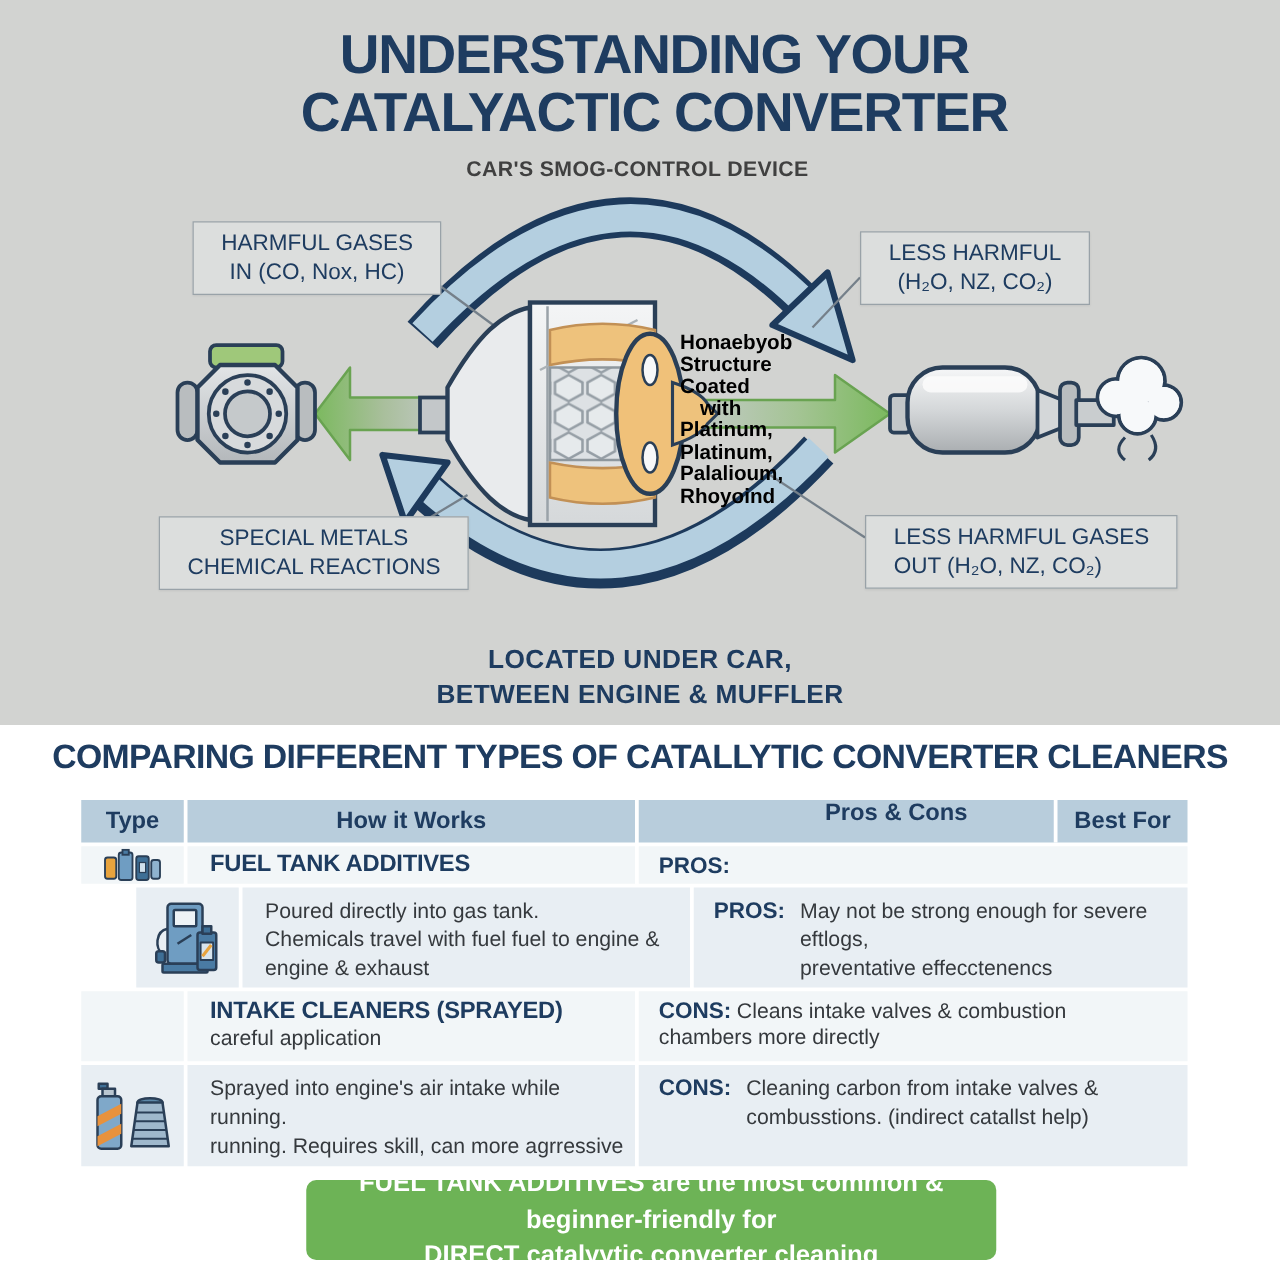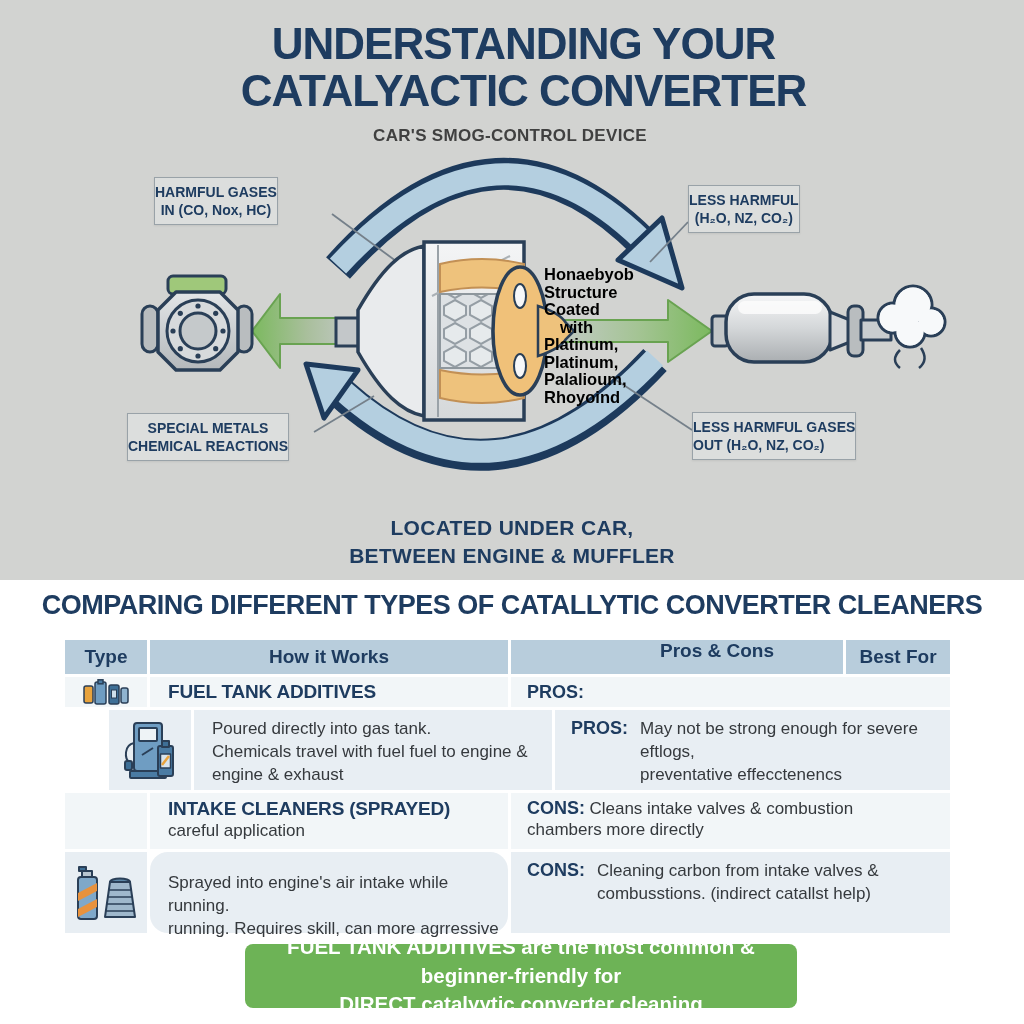--- a/index.html
+++ b/index.html
@@ -8,21 +8,21 @@
 
   .top-section { position:absolute; left:0; top:0; width:1024px; height:580px; background:#d2d3d1; }
   .dsvg { position:absolute; left:0; top:0; }
 
   .title { position:absolute; left:0; right:0; top:20px; text-align:center;
            font-size:44px; font-weight:bold; color:#1e3c60; line-height:1.07; letter-spacing:-1px;padding-left:23px; }
   .subtitle { position:absolute; left:0; right:4px; top:126px; text-align:center;
            font-size:17px; font-weight:bold; color:#404040; letter-spacing:0.3px; }
 
   .lbox { position:absolute; background:#dcdedd; border:1.5px solid #99a2a8; color:#1e3c60;
-          font-weight:bold; font-size:14px; line-height:1.3; padding:5px 0; white-space:nowrap;
+          font-weight:normal; font-size:18px; line-height:1.3; padding:5px 22px; white-space:nowrap;
           box-shadow:0 1px 2px rgba(0,0,0,0.08); }
   .box-harmful-in  { left:154px; top:177px; text-align:center; }
   .box-less-harmful{ left:688px; top:185px; text-align:center; }
   .box-special     { left:127px; top:413px; text-align:center; }
   .box-out         { left:692px; top:412px; text-align:left; }
 
   .core-note { position:absolute; left:544px; top:266px; font-size:16.5px; font-weight:bold;
                color:#000000; line-height:17.5px; }
   .core-note .indent { padding-left:16px; }
 
@@ -61,21 +61,21 @@
   .r1 { height:30px; }
   .r1 .c-how { display:flex; align-items:center; padding-left:18px; }
   .r1 .c-rest { display:flex; align-items:center; padding-left:16px; }
   .r2 { height:80px;padding-left:44px; }
   .r2 .c-how { padding:8px 0 0 18px; }
   .r2 .c-rest { padding:8px 0 0 16px; }
   .r3 { height:56px; }
   .r3 .c-how { padding:5px 0 0 18px; }
   .r3 .c-rest { padding:5px 0 0 16px; }
   .r4 { height:81px; }
-  .r4 .c-how { padding:20px 0 0 18px;border-radius:18px; }
+  .r4 .c-how { padding:8px 0 0 18px; }
   .r4 .c-rest { padding:8px 0 0 16px; }
 
   .banner { position:absolute; left:245px; top:944px; width:552px; height:64px; background:#6db356;
             border-radius:8px; color:#ffffff; font-weight:bold; font-size:20.5px; line-height:1.4;
             display:flex; flex-direction:column; align-items:center; justify-content:center; text-align:center; }
 </style>
 </head>
 <body>
 
 <div class="page">

